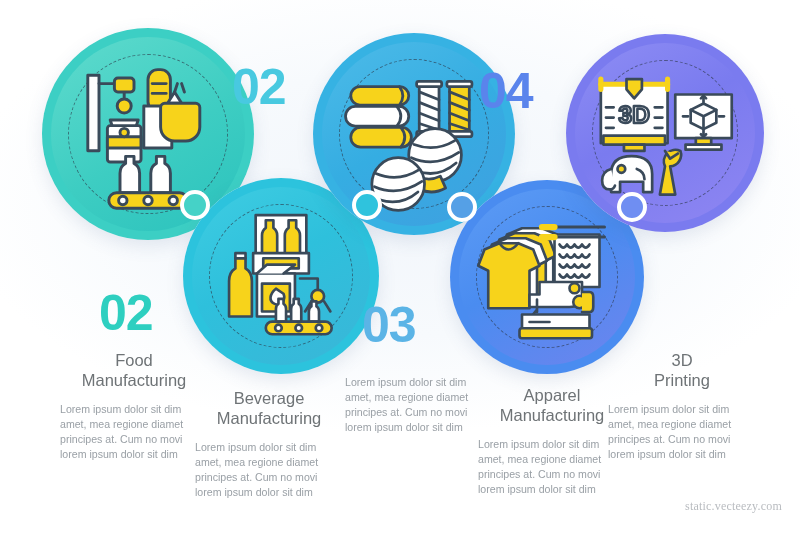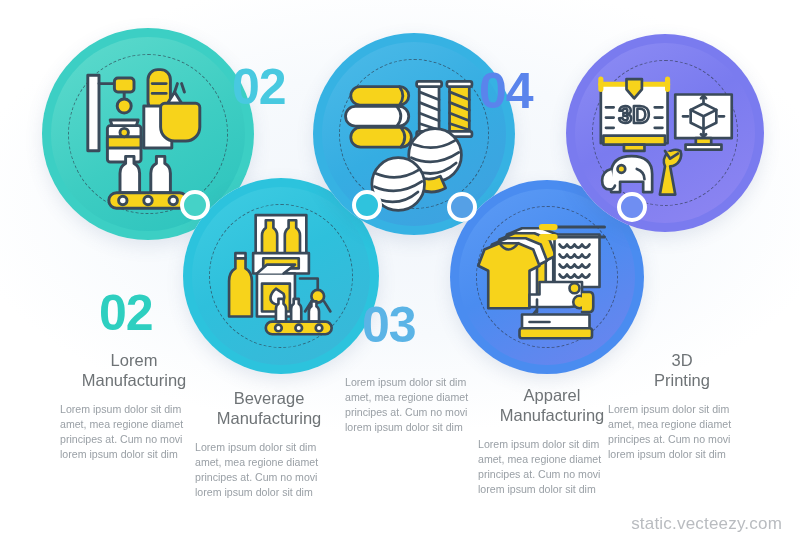--- a/index.html
+++ b/index.html
@@ -134,23 +134,23 @@
   #b1 { left: 60px;  top: 350px; }
   #b2 { left: 195px; top: 388px; }
   #b3 { left: 345px; top: 363px; }
   #b4 { left: 478px; top: 385px; }
   #b5 { left: 608px; top: 350px; }
 
   
   #watermark {
     position: absolute;
     right: 18px;
-    bottom: 2px;
-    font-family: Liberation Sans, sans-serif;
-    font-size: 17px;
+    bottom: 22px;
+    font-family: Liberation Serif, serif;
+    font-size: 12px;
     color: #b9bcc0;
     letter-spacing: 0.2px;
   }
 </style>
 </head>
 <body>
 
 <div id="stage">
 
   <div class="circle" id="c1">
@@ -355,21 +355,21 @@
   <div class="node" id="n2"></div>
   <div class="node" id="n3"></div>
   <div class="node" id="n4"></div>
 
   <div class="num" id="num1">02</div>
   <div class="num" id="num2">02</div>
   <div class="num" id="num3">03</div>
   <div class="num" id="num4">04</div>
 
   <div class="block" id="b1">
-    <div class="title">Lorem
+    <div class="title">Food
 Manufacturing</div>
     <div class="body">Lorem ipsum dolor sit dim amet, mea regione diamet principes at. Cum no movi lorem ipsum dolor sit dim</div>
   </div>
 
   <div class="block" id="b2">
     <div class="title">Beverage
 Manufacturing</div>
     <div class="body">Lorem ipsum dolor sit dim amet, mea regione diamet principes at. Cum no movi lorem ipsum dolor sit dim</div>
   </div>
 

